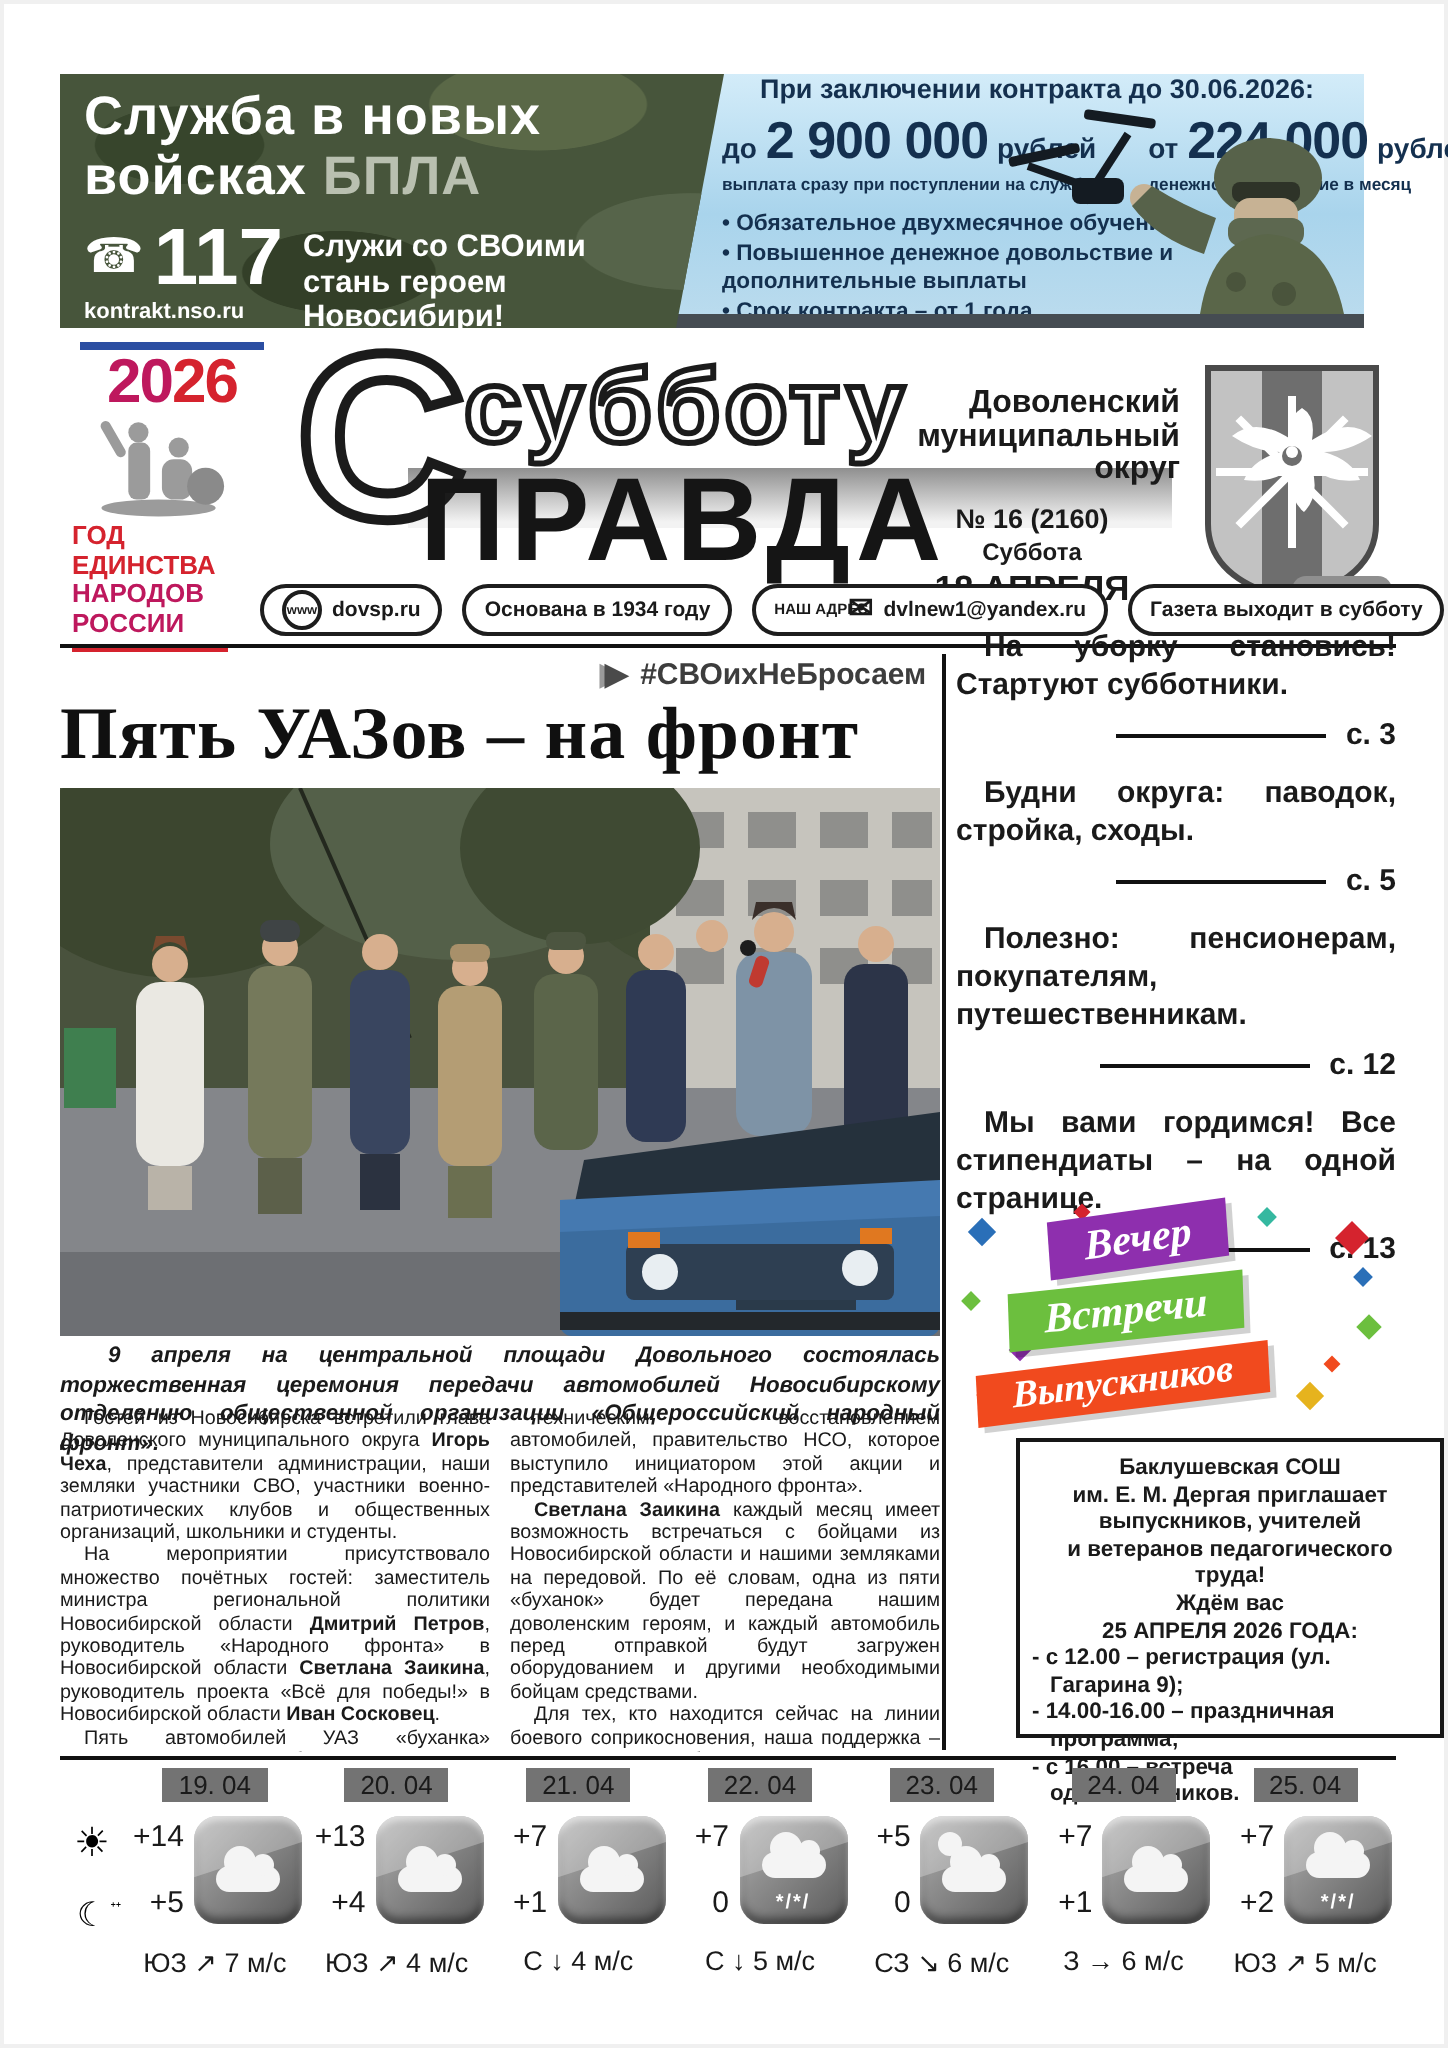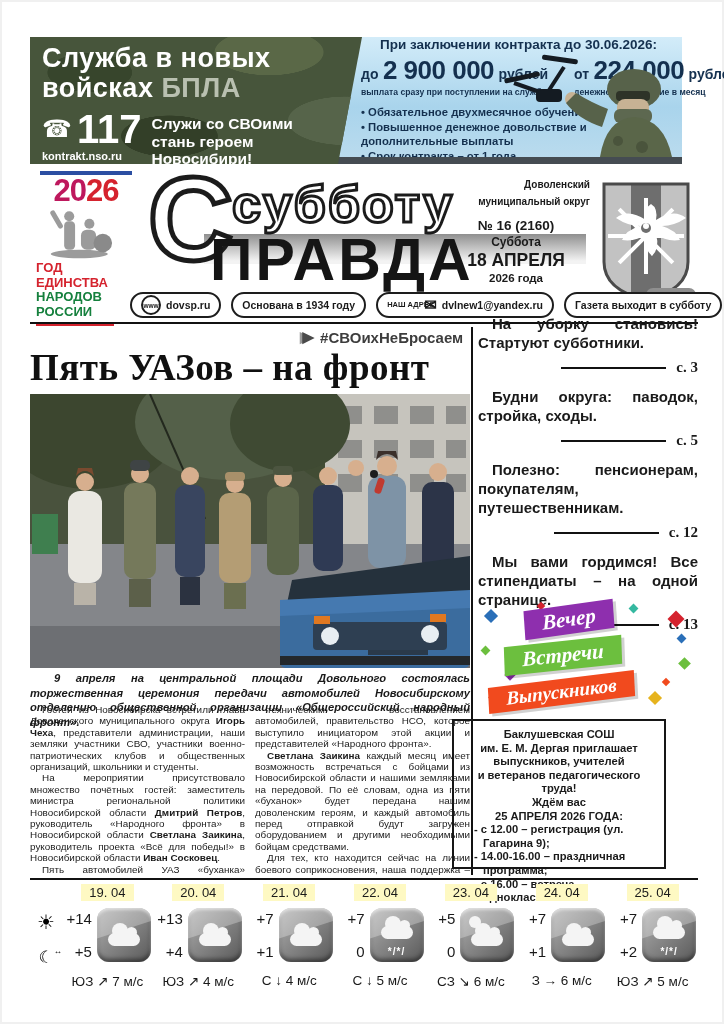--- a/index.html
+++ b/index.html
@@ -39,34 +39,34 @@
   .ad-darkbar{position:absolute;left:0;bottom:0;width:100%;height:7px;background:#454c52;}
   .ad-art{position:absolute;right:2px;bottom:7px;width:178px;height:104px;}
 
   
   .logo2026{position:absolute;left:36px;top:171px;width:100px;height:146px;}
   .l26-topline{height:4px;background:#2b4ea2;width:92px;margin:0 auto;}
   .l26-year{font-weight:800;font-size:31px;line-height:32px;text-align:center;letter-spacing:-1px;}
   .l26-year .b{color:#be185d;} .l26-year .r{color:#d5232e;}
   .l26-statue{display:block;margin:0 auto;}
   .l26-lines{font-weight:800;font-size:13px;line-height:14.5px;margin-top:2px;}
-  .l26-lines .red{color:#d5232e;} .l26-lines .blue{color:#15803d;}
+  .l26-lines .red{color:#d5232e;} .l26-lines .blue{color:#be185d;}
   .l26-botline{height:4px;background:#d5232e;width:78px;margin-top:3px;}
 
   .masthead-title{position:absolute;left:148px;top:172px;width:436px;height:122px;}
   .mt-band{position:absolute;left:56px;top:62px;width:382px;height:30px;
            background:linear-gradient(180deg,#8f8f8f 0%,#f3f3f3 90%);}
   .mt-c{position:absolute;left:0;top:-8px;font-size:118px;line-height:110px;font-weight:700;
         color:#fff;-webkit-text-stroke:5px #1b1b1b;}
   .mt-l1{position:absolute;left:84px;top:2px;font-size:52px;font-weight:700;letter-spacing:2px;
          color:#fff;-webkit-text-stroke:3px #1b1b1b;}
   .mt-l2{position:absolute;left:62px;top:54px;font-size:59px;font-weight:800;letter-spacing:3px;color:#151515;}
 
   .masthead-right{position:absolute;left:442px;top:177px;width:148px;}
-  .mr-district{font-weight:800;font-size:10px;line-height:16.5px;text-align:right;}
+  .mr-district{font-weight:800;font-size:16px;line-height:16.5px;text-align:right;margin-top:17px;}
   .mr-issueblock{text-align:center;margin-top:8px;}
   .mr-issue{font-weight:700;font-size:13.5px;}
   .mr-weekday{font-weight:700;font-size:12px;margin-top:2px;}
   .mr-date{font-weight:800;font-size:17.5px;margin-top:1px;}
   .mr-year{font-weight:700;font-size:11.5px;margin-top:1px;}
 
   .coat{position:absolute;left:598px;top:178px;}
   .age-badge{position:absolute;left:646px;top:288px;width:50px;height:28px;background:#8f8f8f;color:#fff;
     font-weight:800;font-size:18px;border-radius:7px;display:flex;align-items:center;justify-content:center;z-index:3;}
 
@@ -94,21 +94,21 @@
   .col{width:215px;font-size:9.9px;line-height:11.4px;text-align:justify;}
   .col p{margin:0;text-indent:12px;}
 
   .vrule{position:absolute;left:471px;top:327px;width:2px;height:548px;background:#111;}
 
   
   .teasers{position:absolute;left:478px;top:314px;width:220px;}
   .teaser p{margin:0;font-weight:700;font-size:15px;line-height:19px;text-align:justify;text-indent:14px;}
   .trow{display:flex;align-items:center;margin:7px 0 11px;}
   .tline{height:2px;background:#111;width:105px;margin-left:auto;margin-right:10px;}
-  .tpage{font-weight:700;font-size:15px;font-family:Liberation Serif, serif;}
+  .tpage{font-weight:700;font-size:15px;}
 
   .reunion{position:absolute;left:478px;top:601px;width:220px;height:112px;}
   .ribbon{position:absolute;color:#fff;font-family:"Liberation Serif",serif;font-style:italic;font-weight:700;
           padding:2px 18px;box-shadow:3px 3px 0 rgba(0,0,0,.18);}
   .r0{left:46px;top:4px;font-size:21px;background:#8e2fae;transform:rotate(-8deg) skewX(-4deg);}
   .r1{left:26px;top:40px;font-size:21px;background:#6cbf3e;transform:rotate(-6deg) skewX(-4deg);}
   .r2{left:10px;top:78px;font-size:19px;background:#f14a1e;transform:rotate(-7deg) skewX(-4deg);}
   .cf{position:absolute;transform:rotate(45deg);}
   .cf:nth-child(1){left:8px;top:10px;width:10px;height:10px;background:#2a6fb8;}
   .cf:nth-child(2){left:28px;top:70px;width:8px;height:8px;background:#8e2fae;}
@@ -116,34 +116,34 @@
   .cf:nth-child(4){left:202px;top:58px;width:9px;height:9px;background:#6cbf3e;}
   .cf:nth-child(5){left:172px;top:92px;width:10px;height:10px;background:#e6b31e;}
   .cf:nth-child(6){left:12px;top:92px;width:9px;height:9px;background:#f14a1e;}
   .cf:nth-child(7){left:152px;top:4px;width:7px;height:7px;background:#35b8a0;}
   .cf:nth-child(8){left:60px;top:2px;width:6px;height:6px;background:#d5232e;}
   .cf:nth-child(9){left:200px;top:34px;width:7px;height:7px;background:#2a6fb8;}
   .cf:nth-child(10){left:40px;top:98px;width:7px;height:7px;background:#8e2fae;}
   .cf:nth-child(11){left:185px;top:78px;width:6px;height:6px;background:#f14a1e;}
   .cf:nth-child(12){left:4px;top:46px;width:7px;height:7px;background:#6cbf3e;}
 
-  .school{position:absolute;left:452px;top:719px;width:214px;height:150px;border:2px solid #161616;
-          box-sizing:border-box;padding:7px 20px;font-weight:700;font-size:11.2px;line-height:13.6px;}
+  .school{position:absolute;left:508px;top:719px;width:214px;height:150px;border:2px solid #161616;
+          box-sizing:border-box;padding:7px 6px;font-weight:700;font-size:11.2px;line-height:13.6px;}
   .school .sline{margin:0;text-align:center;}
   .school .sitem{margin:0;text-align:left;padding-left:9px;text-indent:-9px;}
 
   
   .bottom-rule{position:absolute;left:30px;top:878px;width:668px;height:2px;background:#111;}
   .weather{position:absolute;left:30px;top:884px;width:668px;display:flex;}
   .astro{width:32px;display:flex;flex-direction:column;align-items:center;gap:17px;padding-top:28px;color:#000;}
   .astro .sun{font-size:20px;line-height:20px;}
   .astro .moon{font-size:17px;line-height:17px;position:relative;}
   .astro .moon i{position:absolute;font-style:normal;font-size:8px;top:-3px;right:-7px;}
   .wday{flex:1;display:flex;flex-direction:column;align-items:center;}
-  .wdate{background:#fef9c3;padding:0 8px;font-size:13px;height:17px;line-height:17px;margin-bottom:7px;}
+  .wdate{background:#737373;padding:0 8px;font-size:13px;height:17px;line-height:17px;margin-bottom:7px;}
   .wmain{display:flex;align-items:center;gap:5px;}
   .wtemps{display:flex;flex-direction:column;justify-content:space-between;height:50px;font-size:15px;
           align-items:flex-end;width:28px;}
   .wtile{width:54px;height:54px;border-radius:12px;position:relative;overflow:hidden;
     background:linear-gradient(135deg,#b3b3b3 0%,#8d8d8d 40%,#595959 100%);
     box-shadow:inset 0 2px 3px rgba(255,255,255,.55),inset 0 -3px 4px rgba(0,0,0,.45);}
   .wtile::before{content:"";position:absolute;left:-12px;top:-22px;width:70px;height:44px;
     background:rgba(255,255,255,.28);transform:rotate(-18deg);}
   .wcloud{position:absolute;left:11px;top:25px;width:32px;height:13px;background:#f4f4f4;border-radius:8px;}
   .wcloud::before{content:"";position:absolute;left:4px;top:-10px;width:16px;height:16px;background:#f4f4f4;border-radius:50%;}

